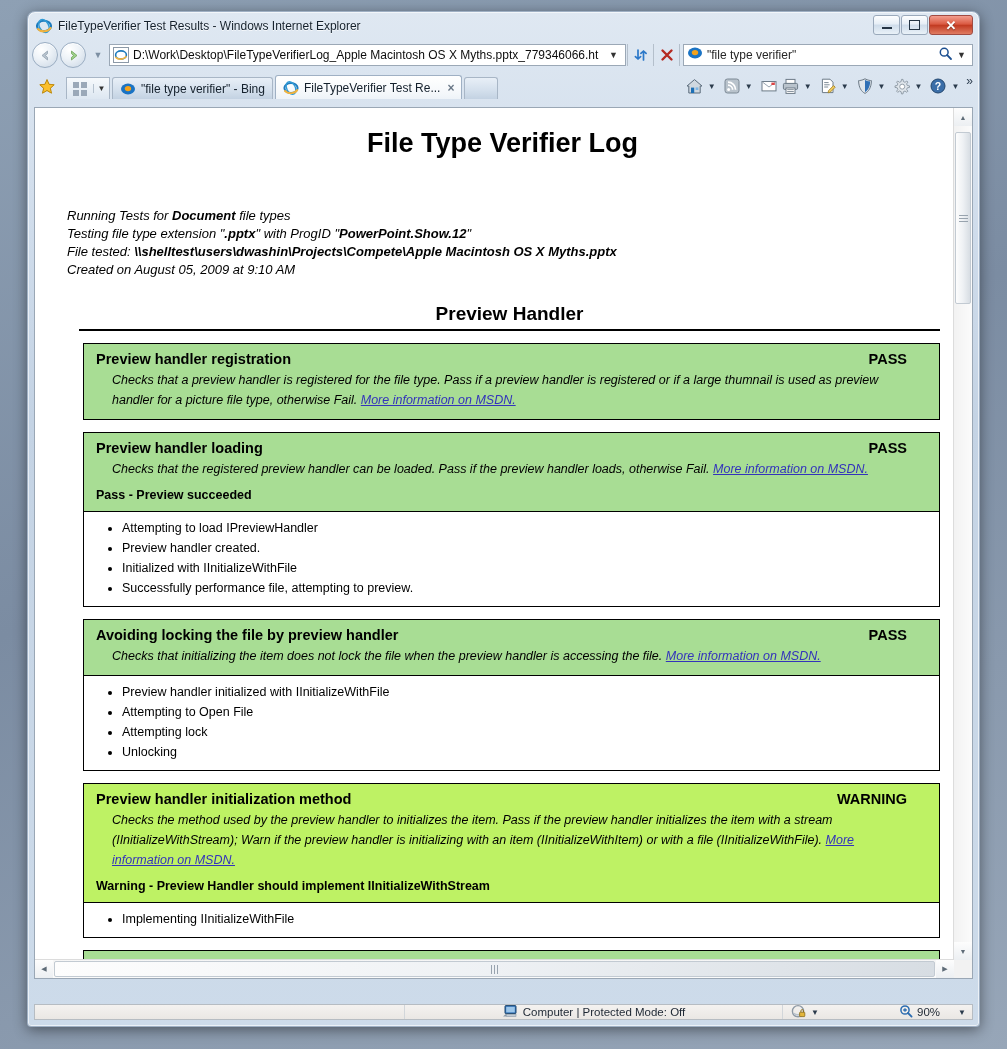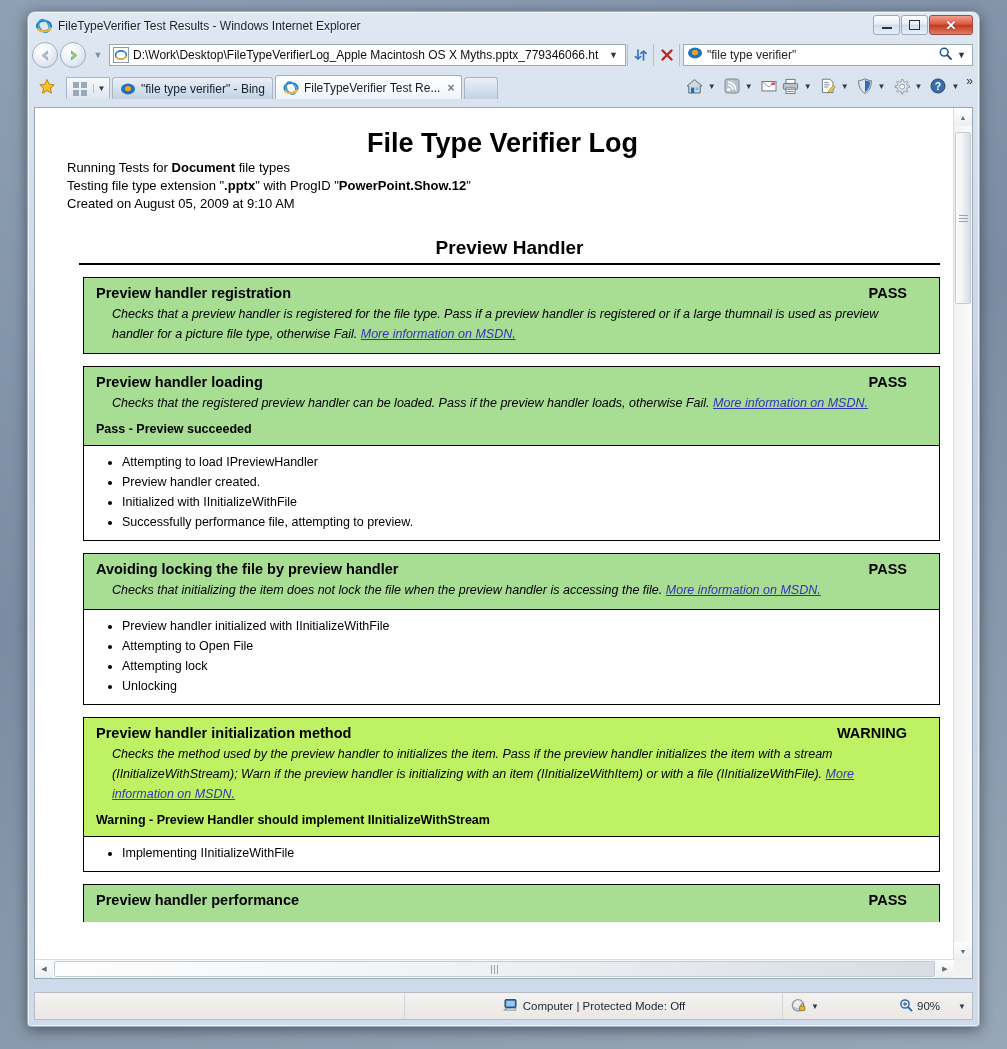--- a/index.html
+++ b/index.html
@@ -227,24 +227,26 @@
 
   h1#page-h1 {
     font-size: 27px;
     text-align:center;
     margin: 12px 0 0 0;
     font-weight: bold;
     color:#000;
     letter-spacing: 0px;
   }
   #meta-block {
+    margin-top: 48px;
     font-size: 13px;
     line-height: 18px;
     color:#000;
     padding-left: 2px;
+    font-style: italic;
   }
   #meta-block b { font-weight: bold; }
 
   h2.section-h {
     font-size: 19px;
     font-weight: bold;
     margin: 24px 0 0 14px;
     padding-bottom: 4px;
     border-bottom: 2px solid #000;
     color:#000;
@@ -339,21 +341,21 @@
   #corner-box {
     position:absolute; right:0; bottom:0; width:18px; height:18px;
     background:#f2f2f2;
   }
   #hthumb { left:19px; right:19px; top:1px; bottom:1px; }
 
   
   #status-bar {
     position:absolute;
     left: 6px; right: 6px; bottom: 6px;
-    height: 28px;
+    height: 16px;
     background: linear-gradient(to bottom,#f4f2f0,#eae7e4);
     border: 1px solid #b6bcc2;
     box-sizing: border-box;
     display:flex;
     align-items:center;
     font-size: 11.5px;
     color:#1d2733;
   }
   .sb-cell { height:100%; border-right:1px solid #d2d6da; box-sizing:border-box; }
   #sb-left { width: 370px; }
@@ -586,20 +588,23 @@
       <div id="doc-inner">
 
         <h1 id="page-h1">File Type Verifier Log</h1>
 
         <div id="meta-block">
           <div>
             <span>Running Tests for </span><b>Document</b><span> file types</span>
           </div>
           <div>
             <span>Testing file type extension "</span><b>.pptx</b><span>" with ProgID "</span><b>PowerPoint.Show.12</b><span>"</span>
+          </div>
+          <div>
+            <span>File tested: </span><b>\\shelltest\users\dwashin\Projects\Compete\Apple Macintosh OS X Myths.pptx</b>
           </div>
           <div>Created on August 05, 2009 at 9:10 AM</div>
         </div>
 
         <h2 class="section-h">Preview Handler</h2>
 
         <div class="test pass">
           <div class="head">
             <div class="head-row">
               <div class="test-title">Preview handler registration</div>

